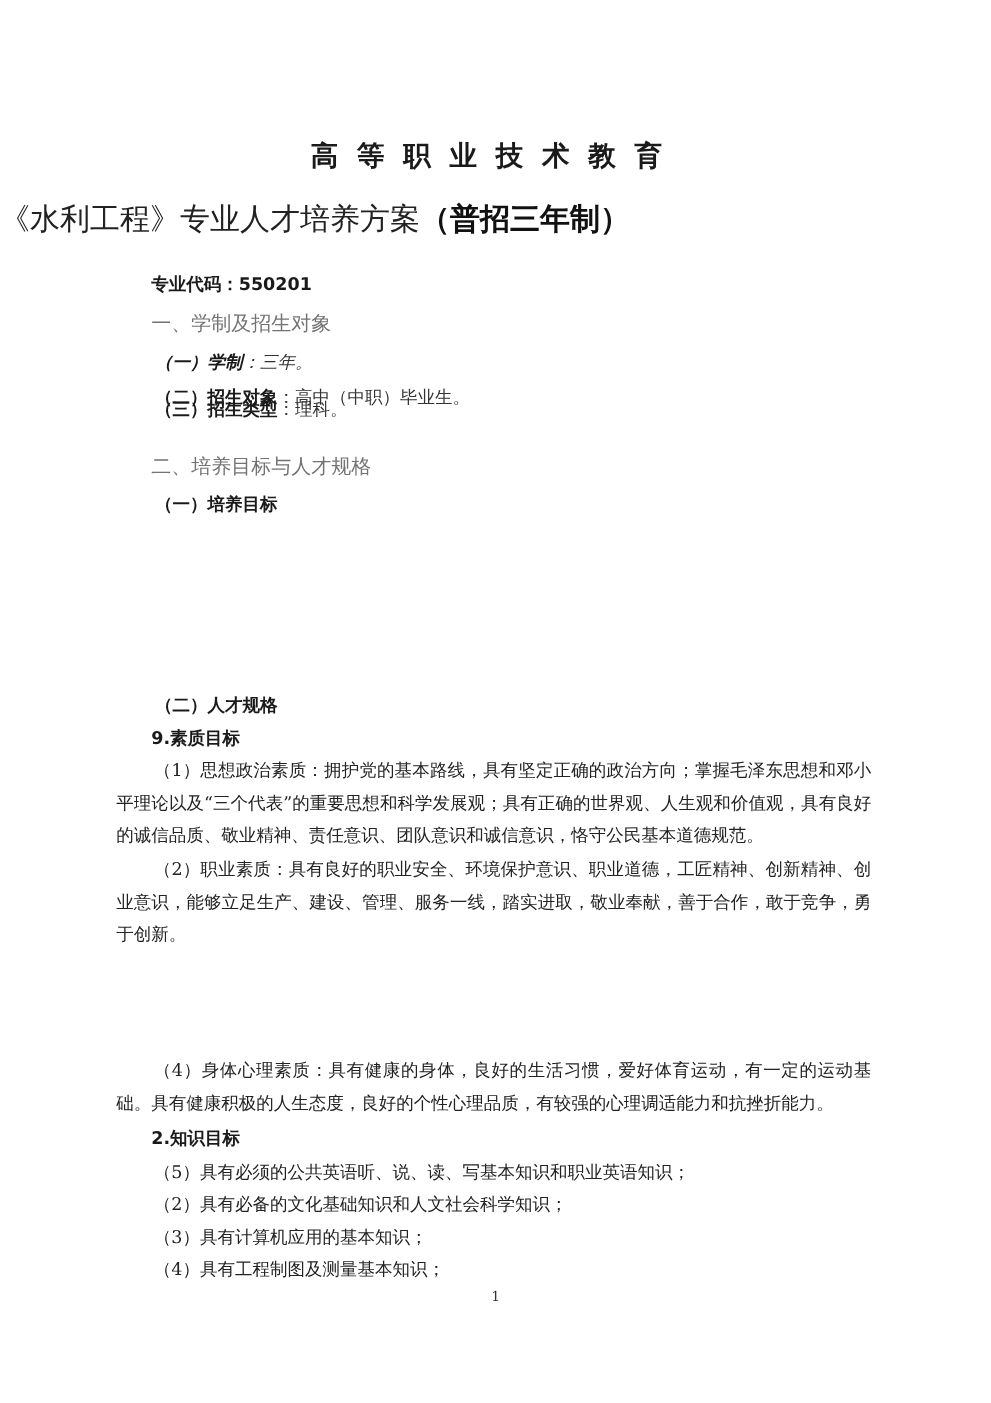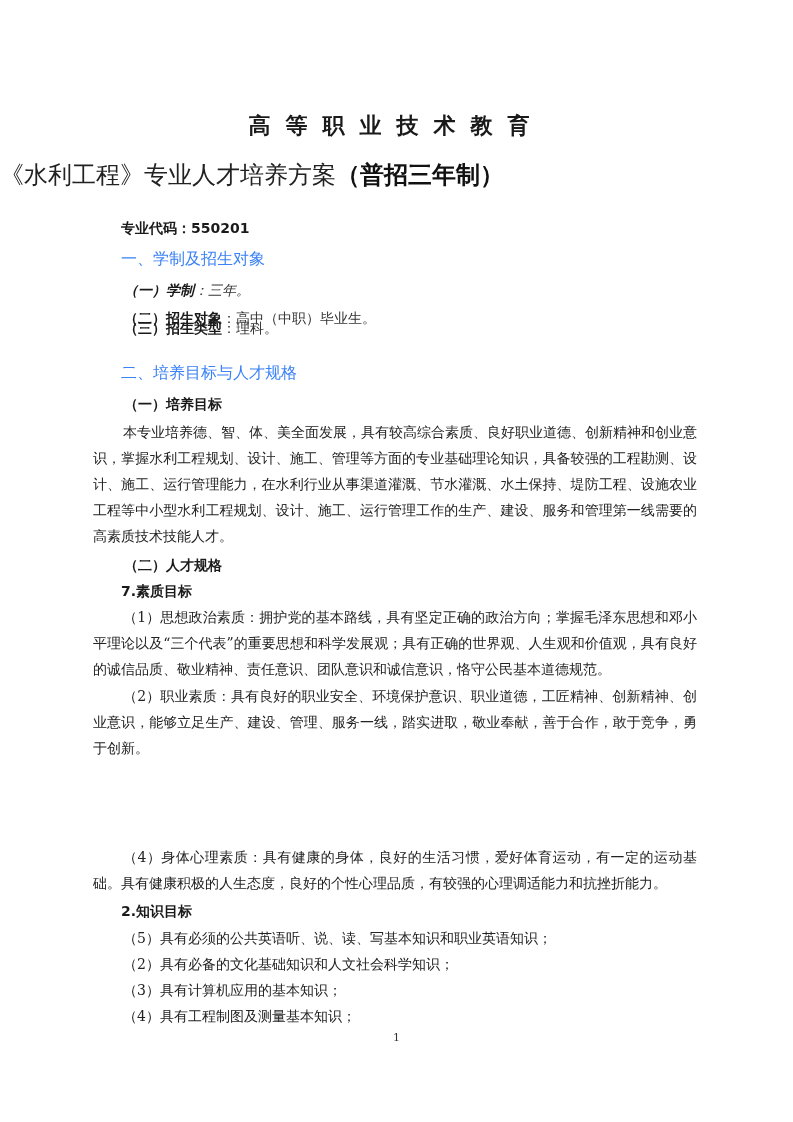--- a/index.html
+++ b/index.html
@@ -6,21 +6,21 @@
   body { width: 793px; height: 1122px; position: relative; overflow: hidden;
          font-family: "DejaVu Serif", "Liberation Serif", serif; color: #1a1a1a; }
   .page { position: absolute; left: 0; top: 0; width: 793px; height: 904px; background: #fff; }
   .line { position: absolute; white-space: nowrap; line-height: 1; }
   .title { left: 0; width: 793px; text-align: center; top: 115px; font-size: 22px; font-weight: bold;
            letter-spacing: 15px; font-family: "DejaVu Sans", "Liberation Sans", sans-serif; }
   .subtitle { left: 0; width: 793px; text-align: left; top: 163px; font-size: 24px;
               font-family: "DejaVu Sans", "Liberation Sans", sans-serif; font-weight: normal; color: #222; }
   .subtitle .bold { font-weight: bold; color: #111; }
   .h-code { left: 121px; font-size: 14px; font-weight: bold; font-family: "DejaVu Sans", "Liberation Sans", sans-serif; }
-  .h1 { left: 121px; font-size: 16px; font-family: "DejaVu Sans", "Liberation Sans", sans-serif; color: #3b82f6; }
+  .h1 { left: 121px; font-size: 16px; font-family: "DejaVu Sans", "Liberation Sans", sans-serif; color: #737373; }
   .h2 { left: 124px; font-size: 14px; font-family: "DejaVu Sans", "Liberation Sans", sans-serif; }
   .h2 .b { font-weight: bold; }
   .h2 .v { font-family: "DejaVu Serif", "Liberation Serif", serif; font-weight: normal; color: #333; }
   .h3 { left: 124px; font-size: 14px; font-weight: bold; font-family: "DejaVu Sans", "Liberation Sans", sans-serif; }
   .para { position: absolute; left: 93px; width: 604px; font-size: 14px; line-height: 26px;
           text-indent: 30px; text-align: justify; color: #222; word-break: break-all; }
   .item { left: 123px; font-size: 14px; color: #222; }
   .pagenum { left: 0; width: 793px; text-align: center; top: 1032px; font-size: 11px; color: #333; }
 </style>
 </head>
@@ -47,25 +47,24 @@
     <span class="b">（二）招生对象</span><span class="v">：</span><span class="v">高中（中职）毕业生。</span>
   </div>
   <div class="line h2" style="top:321px;">
     <span class="b">（三）招生类型</span><span class="v">：</span><span class="v">理科。</span>
   </div>
 
   <div class="line h1" style="top:365px;">二、培养目标与人才规格</div>
 
   <div class="line h3" style="top:397px;">（一）培养目标</div>
 
-  <div class="para" style="top:419px;">本专业培养德、智、体、美全面发展，具有较高综合素质、良好职业道德、创新精神和创业意识，掌握水利工程规划、设计、施工、管理等方面的专业基础理论知识，具备较强的工程勘测、设计、施工、运行管理能力，在水利行业从事渠道灌溉、节水灌溉、水土保持、堤防工程、设施农业工程等中小型水利工程规划、设计、施工、运行管理工作的生产、建设、服务和管理第一线需要的高素质技术技能人才。</div>
 
   <div class="line h3" style="top:558px;">（二）人才规格</div>
 
-  <div class="line h3" style="top:584px; left:121px;">7.素质目标</div>
+  <div class="line h3" style="top:584px; left:121px;">9.素质目标</div>
 
   <div class="para" style="top:604px;">（1）思想政治素质：拥护党的基本路线，具有坚定正确的政治方向；掌握毛泽东思想和邓小平理论以及“三个代表”的重要思想和科学发展观；具有正确的世界观、人生观和价值观，具有良好的诚信品质、敬业精神、责任意识、团队意识和诚信意识，恪守公民基本道德规范。</div>
   <div class="para" style="top:683px;">（2）职业素质：具有良好的职业安全、环境保护意识、职业道德，工匠精神、创新精神、创业意识，能够立足生产、建设、管理、服务一线，踏实进取，敬业奉献，善于合作，敢于竞争，勇于创新。</div>
   <div class="para" style="top:844px;">（4）身体心理素质：具有健康的身体，良好的生活习惯，爱好体育运动，有一定的运动基础。具有健康积极的人生态度，良好的个性心理品质，有较强的心理调适能力和抗挫折能力。</div>
 
   <div class="line h3" style="top:904px; left:121px;">2.知识目标</div>
 
   <div class="line item" style="top:931px;">（5）具有必须的公共英语听、说、读、写基本知识和职业英语知识；</div>
   <div class="line item" style="top:957px;">（2）具有必备的文化基础知识和人文社会科学知识；</div>
   <div class="line item" style="top:983px;">（3）具有计算机应用的基本知识；</div>

